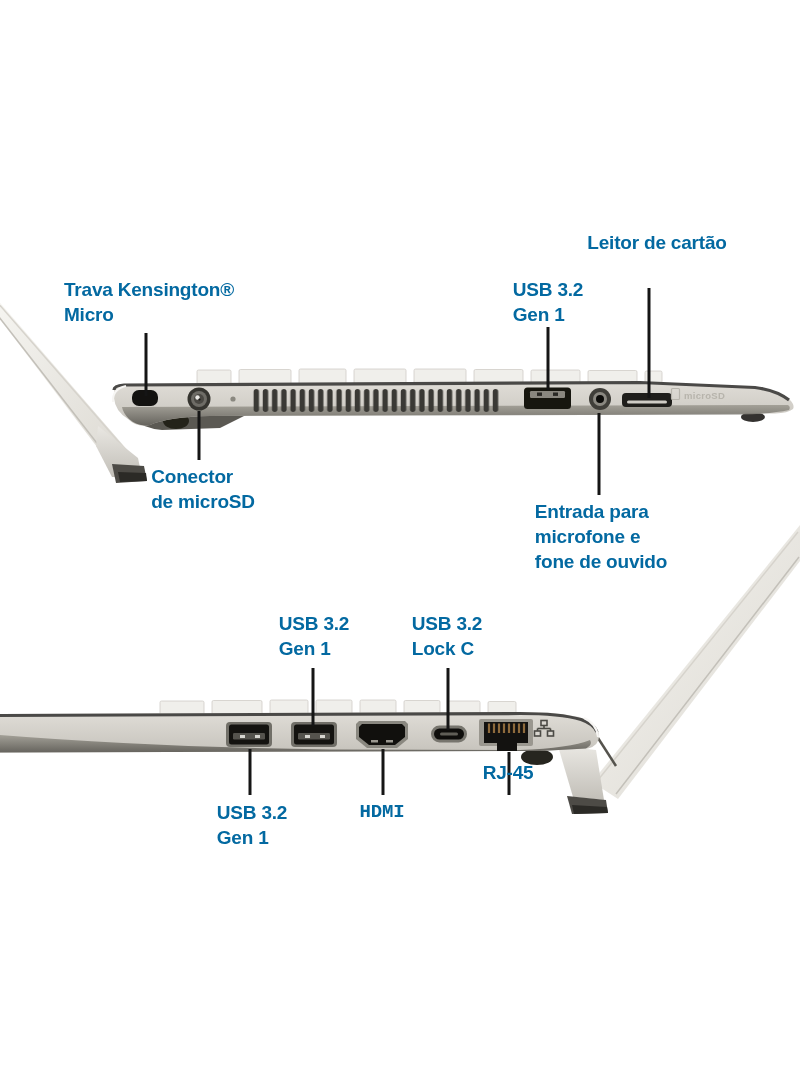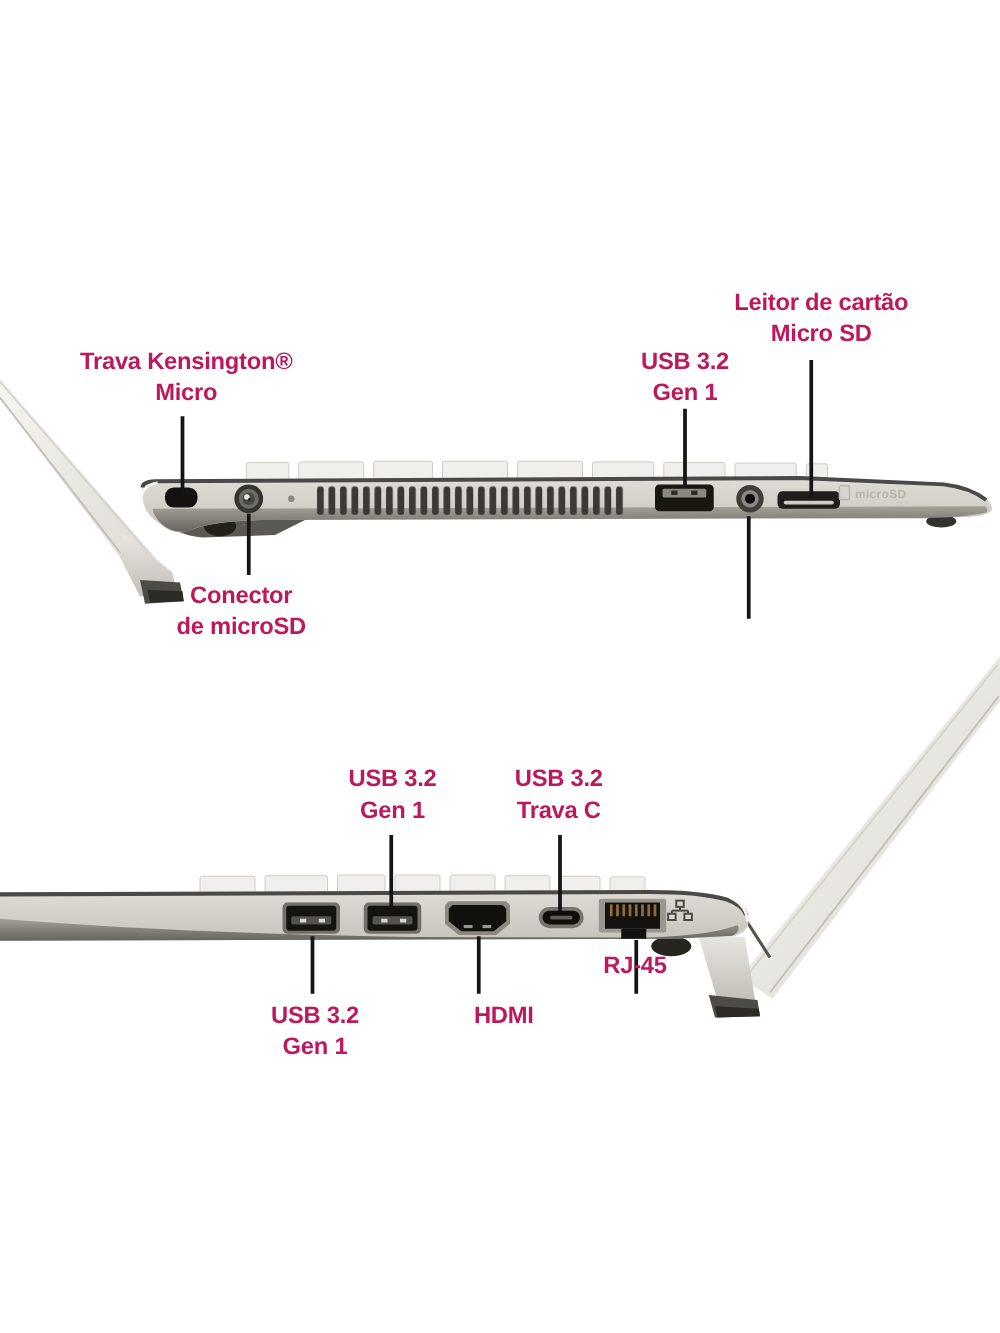--- a/index.html
+++ b/index.html
@@ -2,22 +2,22 @@
 <html><head>
 <meta charset="utf-8">
 <style>
   html,body{margin:0;padding:0;background:#ffffff;}
   #canvas{
     position:relative;width:800px;height:1066px;background:#ffffff;overflow:hidden;
     font-family:"Liberation Sans",sans-serif;
   }
   #art{position:absolute;left:0;top:0;}
   .lbl{
-    position:absolute;transform:translateX(-50%);text-align:center;
-    font:700 19px/25px "Liberation Sans",sans-serif;color:#be185d;
+    position:absolute;transform:translateX(-50%);
+    font:700 19px/25px "Liberation Sans",sans-serif;color:#0369a1;
     letter-spacing:-0.2px;white-space:nowrap;
   }
 </style>
 </head>
 <body>
 
 <div id="canvas">
 
   <svg id="art" width="800" height="1066" viewBox="0 0 800 1066">
     <defs>
@@ -220,45 +220,49 @@
     <div>Micro</div>
   </div>
 
   <div class="lbl" style="left:548px;top:277px;">
     <div>USB 3.2</div>
     <div>Gen 1</div>
   </div>
 
   <div class="lbl" style="left:657px;top:230px;">
     <div>Leitor de cartão</div>
-    <div>Micro SD</div>
-  </div>
-
-  <div class="lbl" style="left:193px;top:464px;">
+  </div>
+
+  <div class="lbl" style="left:203px;top:464px;">
     <div>Conector</div>
     <div>de microSD</div>
   </div>
 
+  <div class="lbl" style="left:601px;top:499px;">
+    <div>Entrada para</div>
+    <div>microfone e</div>
+    <div>fone de ouvido</div>
+  </div>
 
   <div class="lbl" style="left:314px;top:611px;">
     <div>USB 3.2</div>
     <div>Gen 1</div>
   </div>
 
   <div class="lbl" style="left:447px;top:611px;">
     <div>USB 3.2</div>
-    <div>Trava C</div>
+    <div>Lock C</div>
   </div>
 
   <div class="lbl" style="left:252px;top:800px;">
     <div>USB 3.2</div>
     <div>Gen 1</div>
   </div>
 
-  <div class="lbl" style="left:403px;top:800px;">
+  <div class="lbl" style="left:382px;top:800px;font-family:Liberation Mono, monospace;">
     <div>HDMI</div>
   </div>
 
   <div class="lbl" style="left:508px;top:760px;">
     <div>RJ-45</div>
   </div>
 
 </div>
 
 </body></html>

